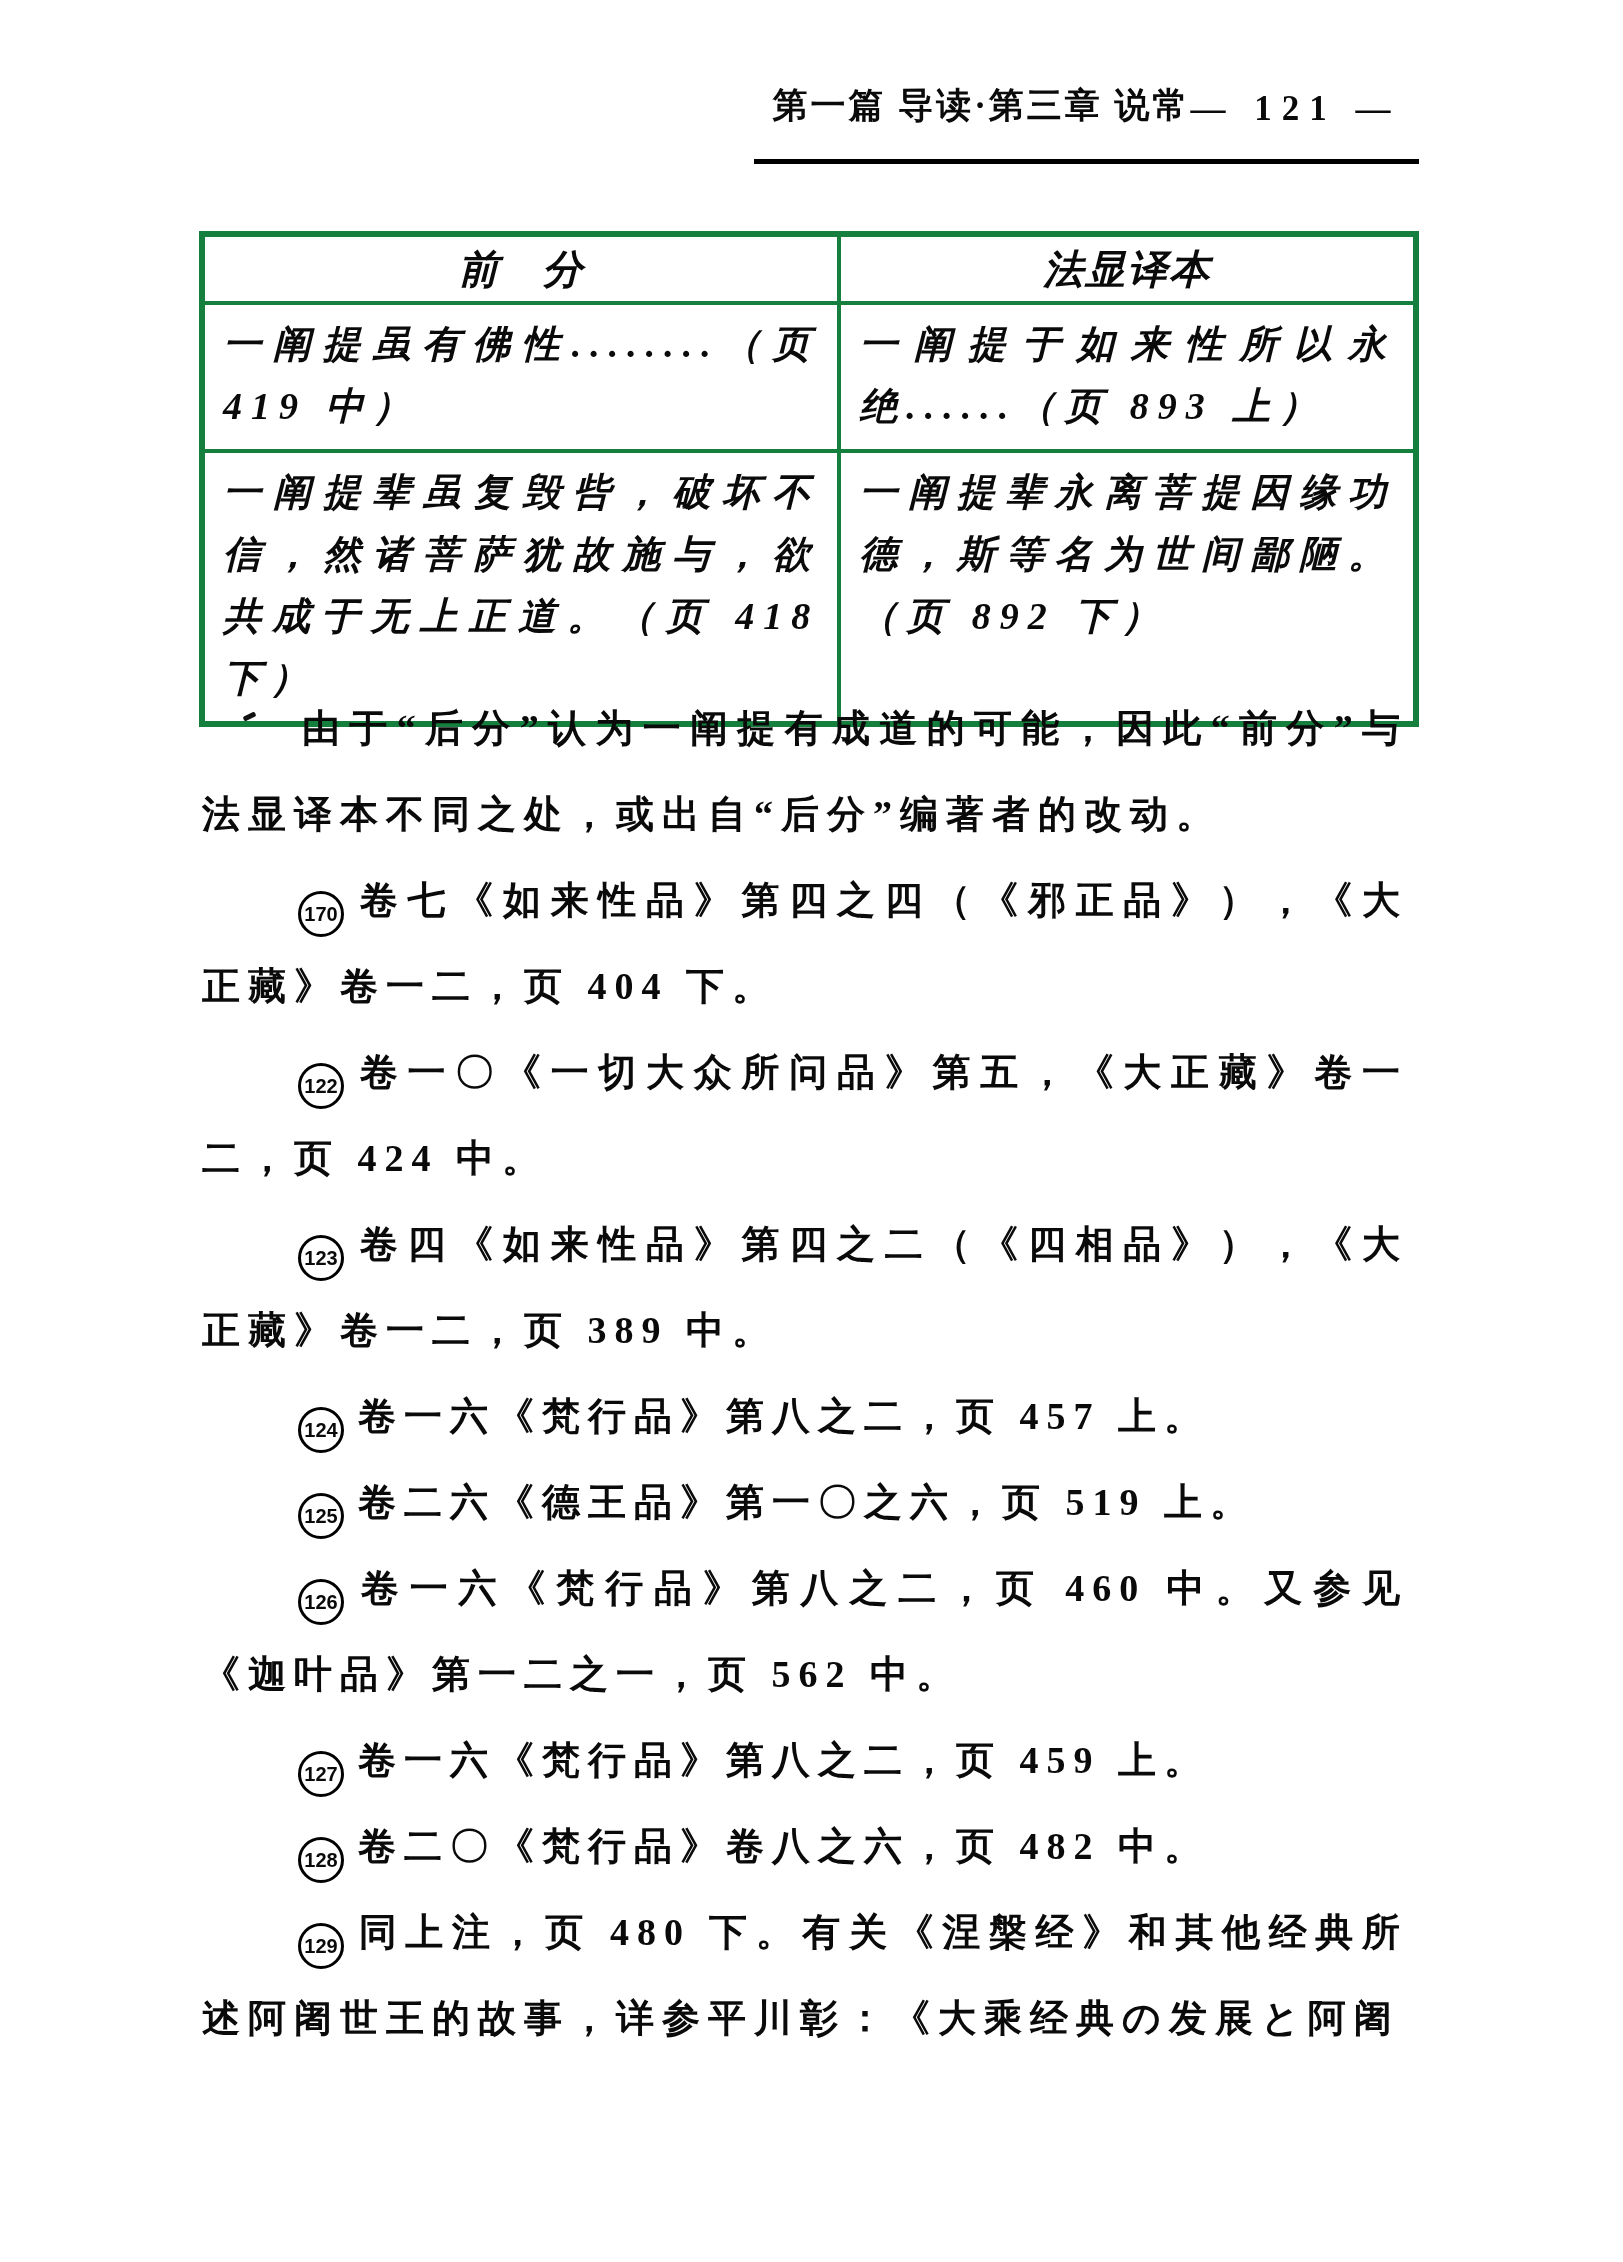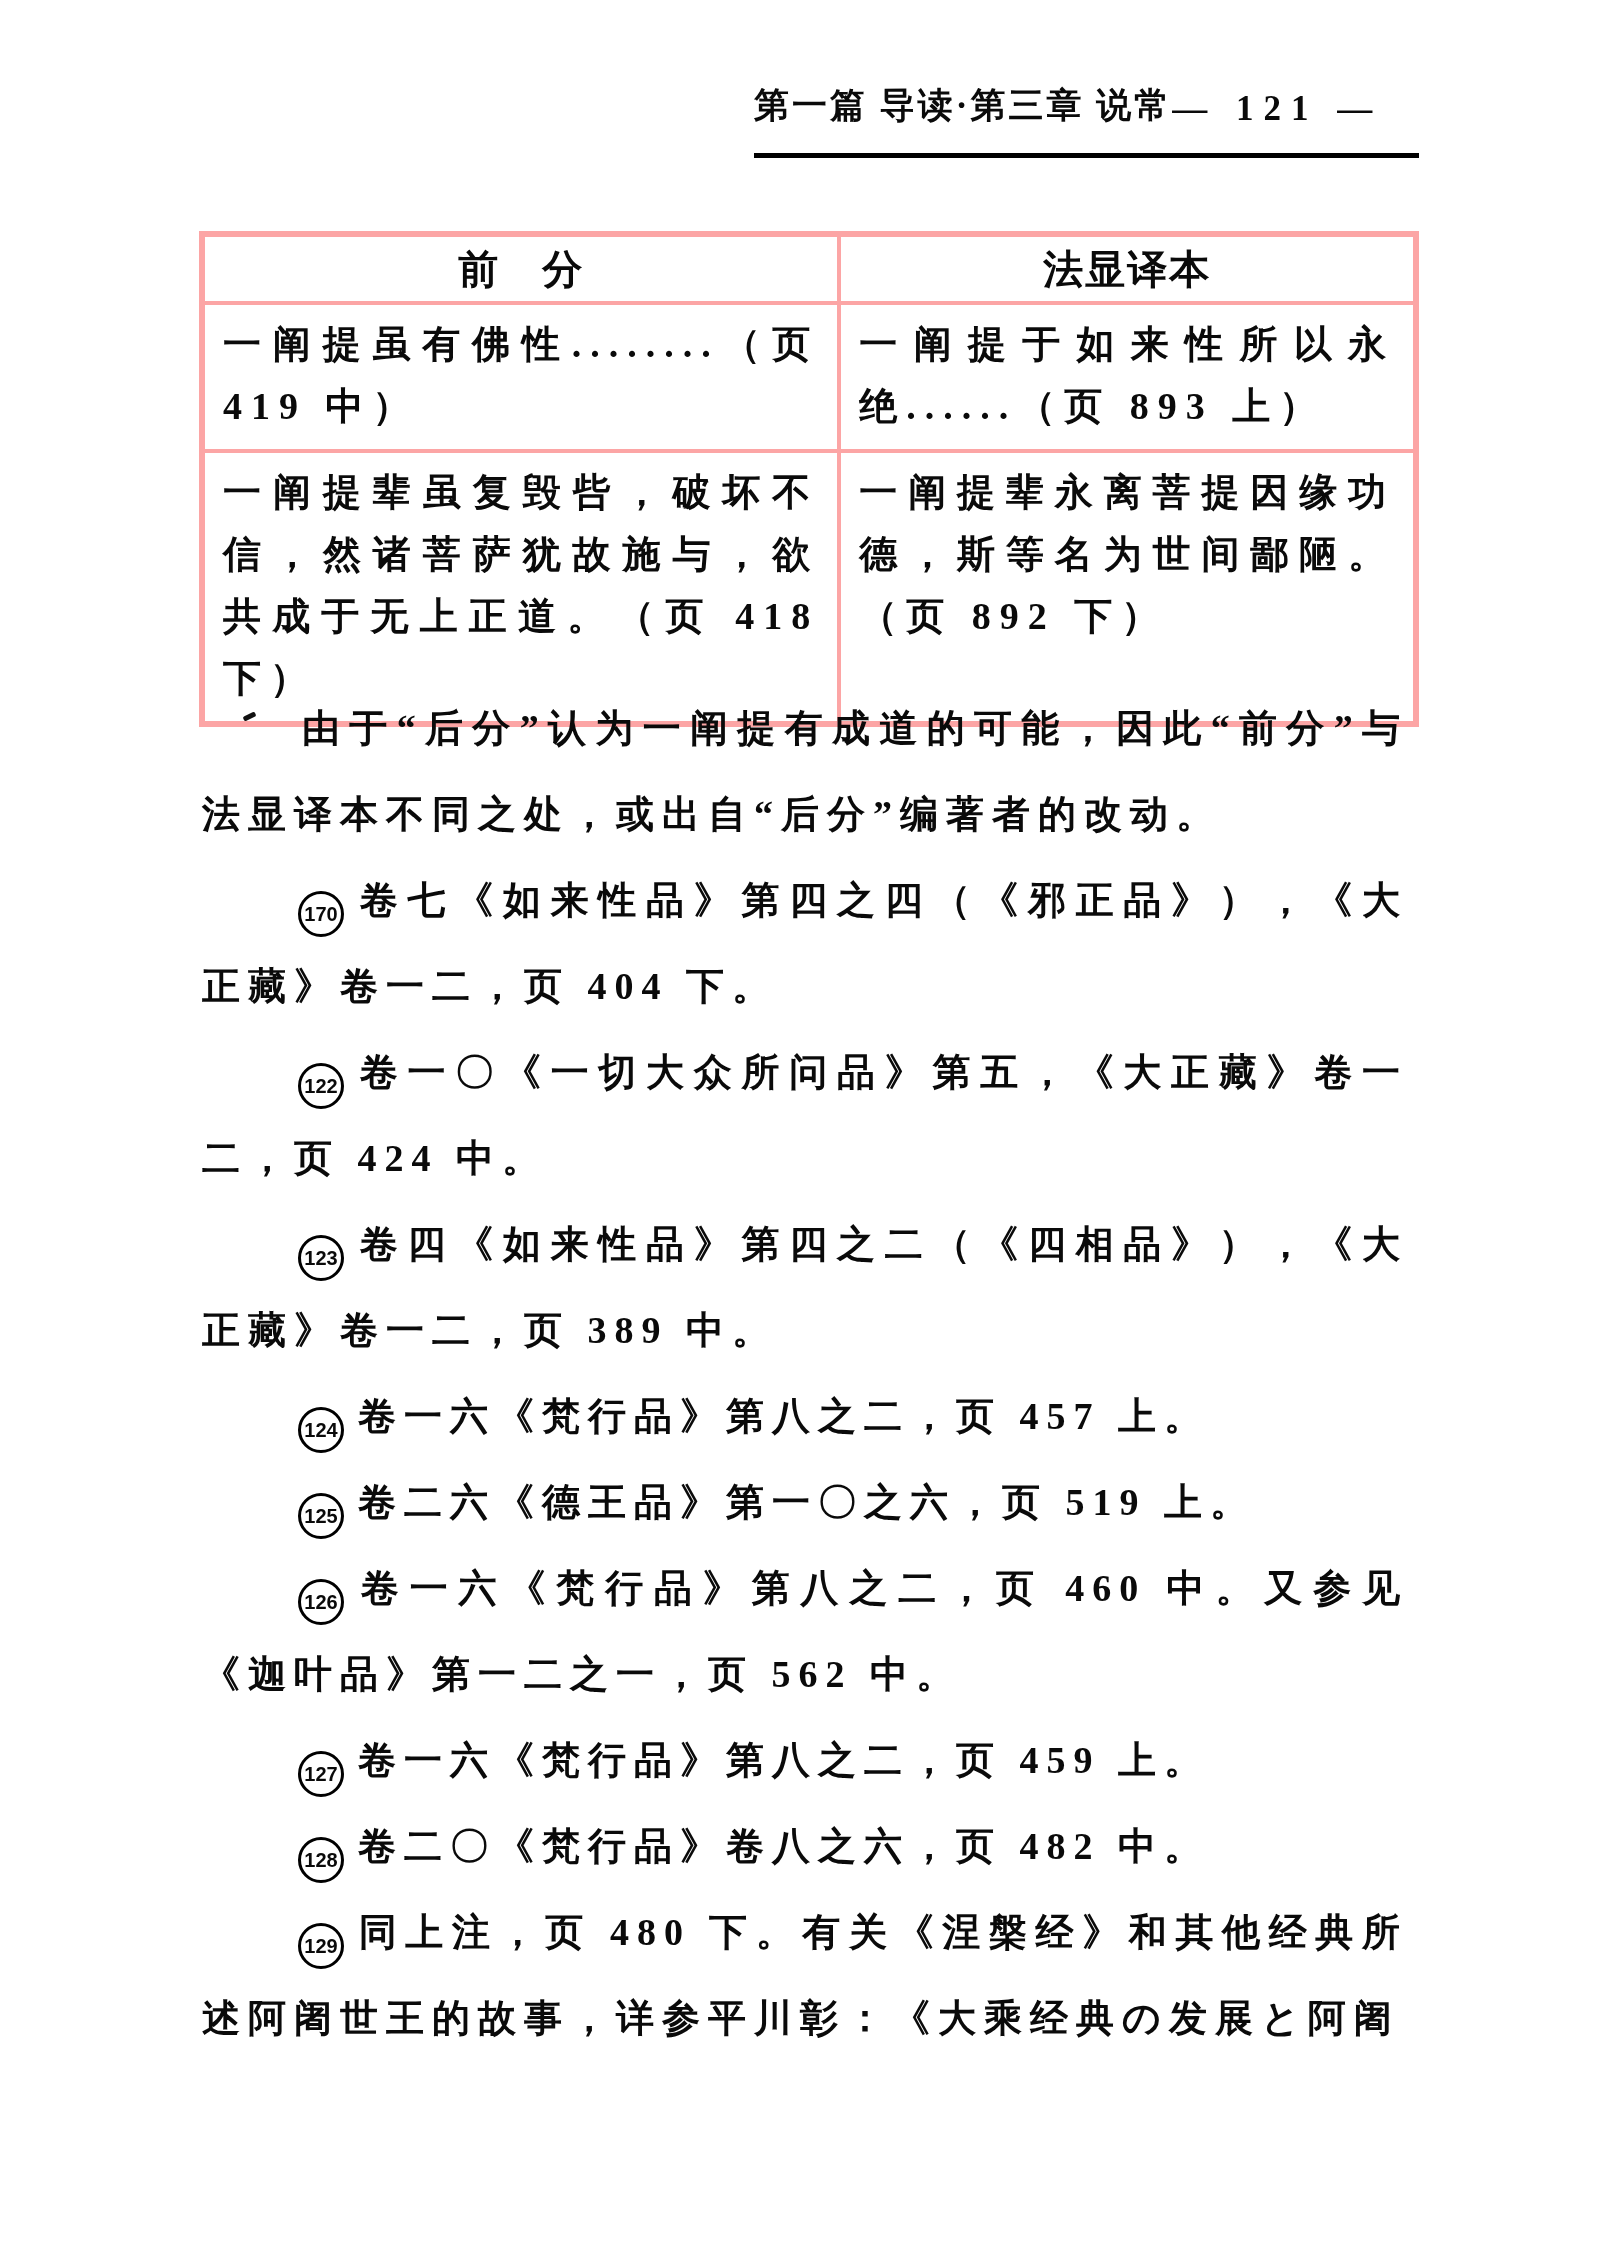--- a/index.html
+++ b/index.html
@@ -17,44 +17,45 @@
     font-weight: 700;
     overflow: hidden;
   }
 
   
   .running-header {
     position: absolute;
     top: 82px;
     left: 754px;
     width: 665px;
-    padding-bottom: 24px;
+    padding-bottom: 30px;
     border-bottom: 5px solid #000;
     display: flex;
-    justify-content: flex-start;
+    justify-content: center;
     align-items: flex-end;
     font-size: 35px;
     letter-spacing: 3px;
     white-space: nowrap;
   }
   .running-header .pageno {
     letter-spacing: 10px;
   }
 
   
   table.cmp {
     position: absolute;
     top: 231px;
     left: 199px;
     width: 1220px;
     border-collapse: collapse;
     table-layout: fixed;
   }
   table.cmp, table.cmp th, table.cmp td {
-    border: 4px solid #fca5a5;
+    border: 4px solid #15803d;
+    font-style: italic;
   }
   table.cmp {
     border-width: 6px;
   }
   table.cmp th {
     height: 62px;
     font-size: 40px;
     letter-spacing: 2px;
     text-align: center;
     vertical-align: middle;

